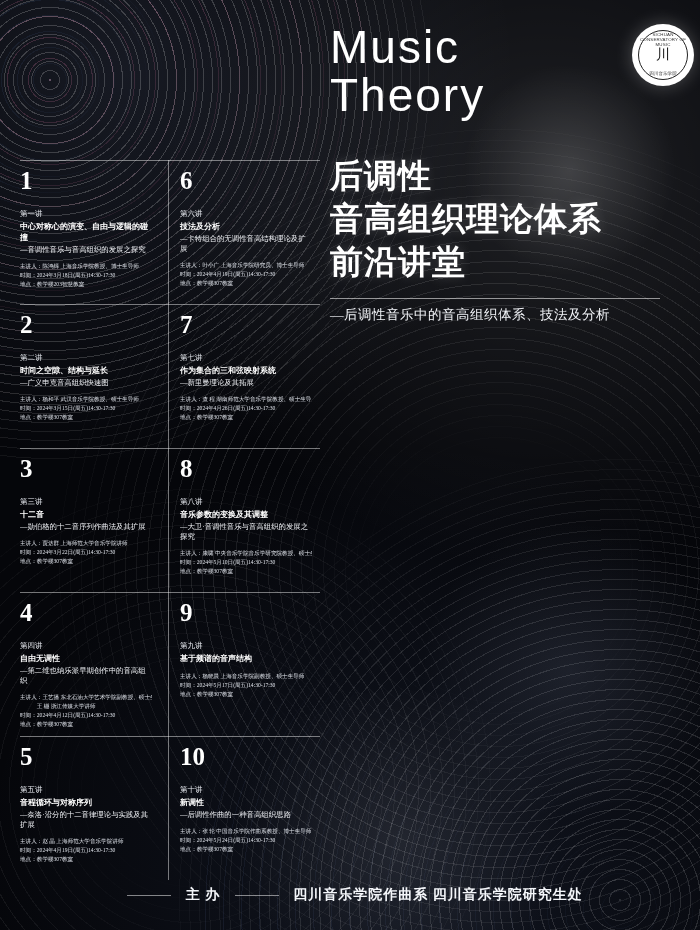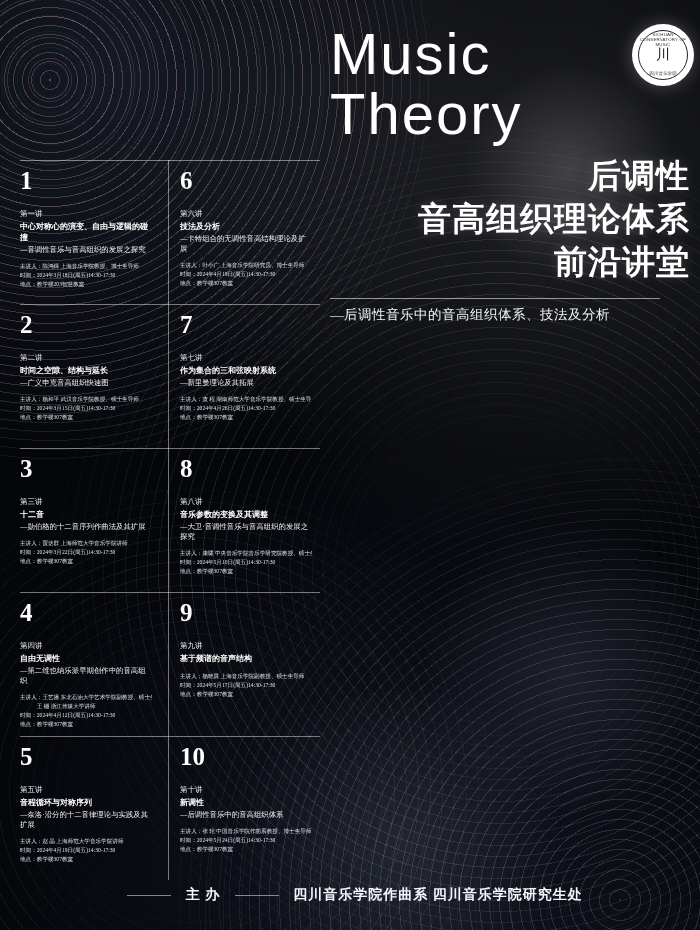--- a/index.html
+++ b/index.html
@@ -98,21 +98,21 @@
   .glow.g1{left:460px;top:60px;width:220px;height:220px;
     background:radial-gradient(circle, rgba(255,255,255,0.16) 0%, rgba(255,255,255,0) 68%);}
   .glow.g2{left:420px;top:520px;width:300px;height:300px;
     background:radial-gradient(circle, rgba(200,215,255,0.10) 0%, rgba(255,255,255,0) 70%);}
   .glow.g3{left:230px;top:690px;width:340px;height:300px;
     background:radial-gradient(circle, rgba(255,255,255,0.08) 0%, rgba(255,255,255,0) 72%);}
 
   
   .header{position:absolute;left:330px;top:24px;width:350px;}
   .mt-title{
-    font-size:58px;line-height:1.04;letter-spacing:2px;
+    font-size:46px;line-height:1.04;letter-spacing:2px;
     font-weight:400;color:#fff;
   }
   .mt-title .l2{display:block;}
   .seal{
     position:absolute;right:6px;top:24px;width:62px;height:62px;border-radius:50%;
     background:#fff;color:#111;
     display:flex;align-items:center;justify-content:center;
     box-shadow:0 0 18px rgba(255,255,255,0.25);
   }
   .seal .seal-inner{
@@ -131,21 +131,20 @@
   }
 
   
   .cn-title{
     position:absolute;left:330px;top:155px;width:360px;
     font-family:"Liberation Serif", serif;
     font-weight:bold;
     font-size:33px;line-height:1.3;
     letter-spacing:1px;
     text-shadow:0 0 12px rgba(255,255,255,0.18);
-    text-align:right;
   }
   .cn-title span{display:block;}
   .cn-sub{
     position:absolute;left:330px;top:298px;width:360px;
     font-family:"Liberation Serif", serif;
     font-weight:normal;
     font-size:13.5px;letter-spacing:.5px;color:#f2f4f8;
   }
   .cn-sub .rule{
     display:block;width:330px;height:1px;background:rgba(255,255,255,.55);margin-bottom:7px;
@@ -352,21 +351,21 @@
         <div class="meta">
           <div>主讲人：赵 晶 上海师范大学音乐学院讲师</div>
           <div>时间：2024年4月19日(周五)14:30-17:30</div>
           <div>地点：教学楼307教室</div>
         </div>
       </div>
       <div class="cell right">
         <div class="num">10</div>
         <div class="ordinal">第十讲</div>
         <div class="ltitle">新调性</div>
-        <div class="lsub">—后调性音乐中的音高组织体系</div>
+        <div class="lsub">—后调性作曲的一种音高组织思路</div>
         <div class="meta">
           <div>主讲人：张 轮 中国音乐学院作曲系教授、博士生导师</div>
           <div>时间：2024年5月24日(周五)14:30-17:30</div>
           <div>地点：教学楼307教室</div>
         </div>
       </div>
     </div>
   </div>
 
   <div class="footer">

